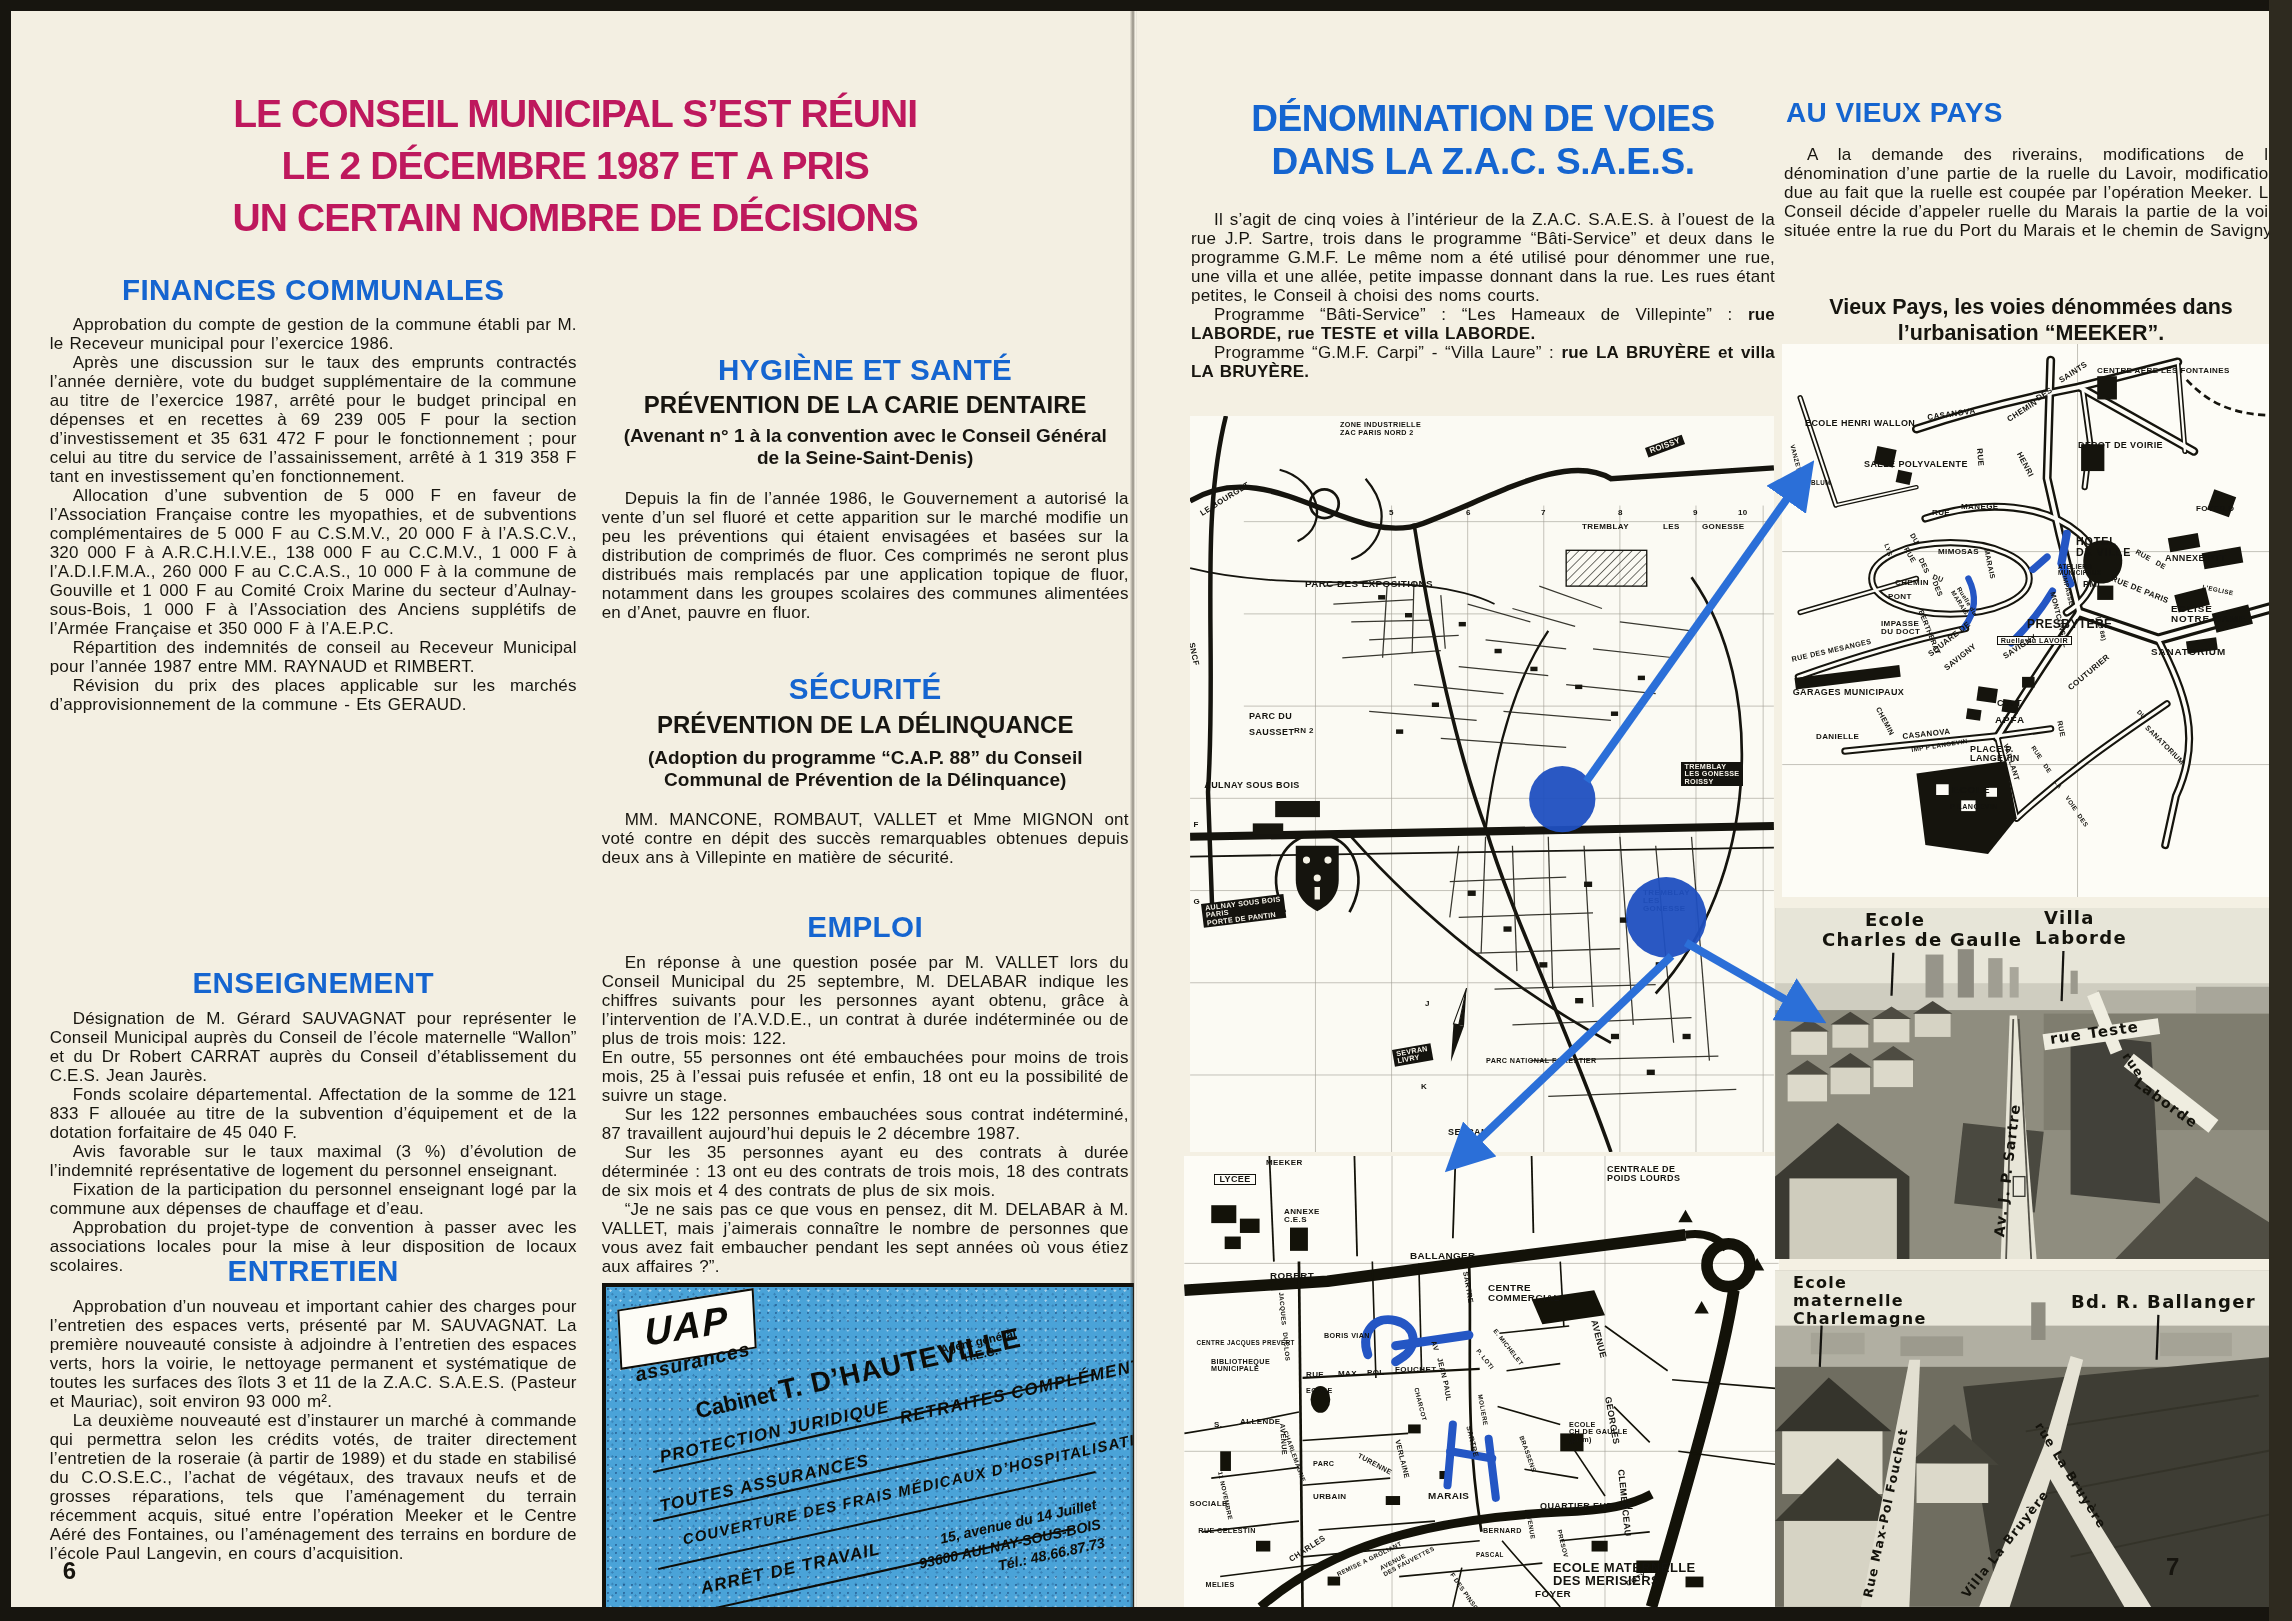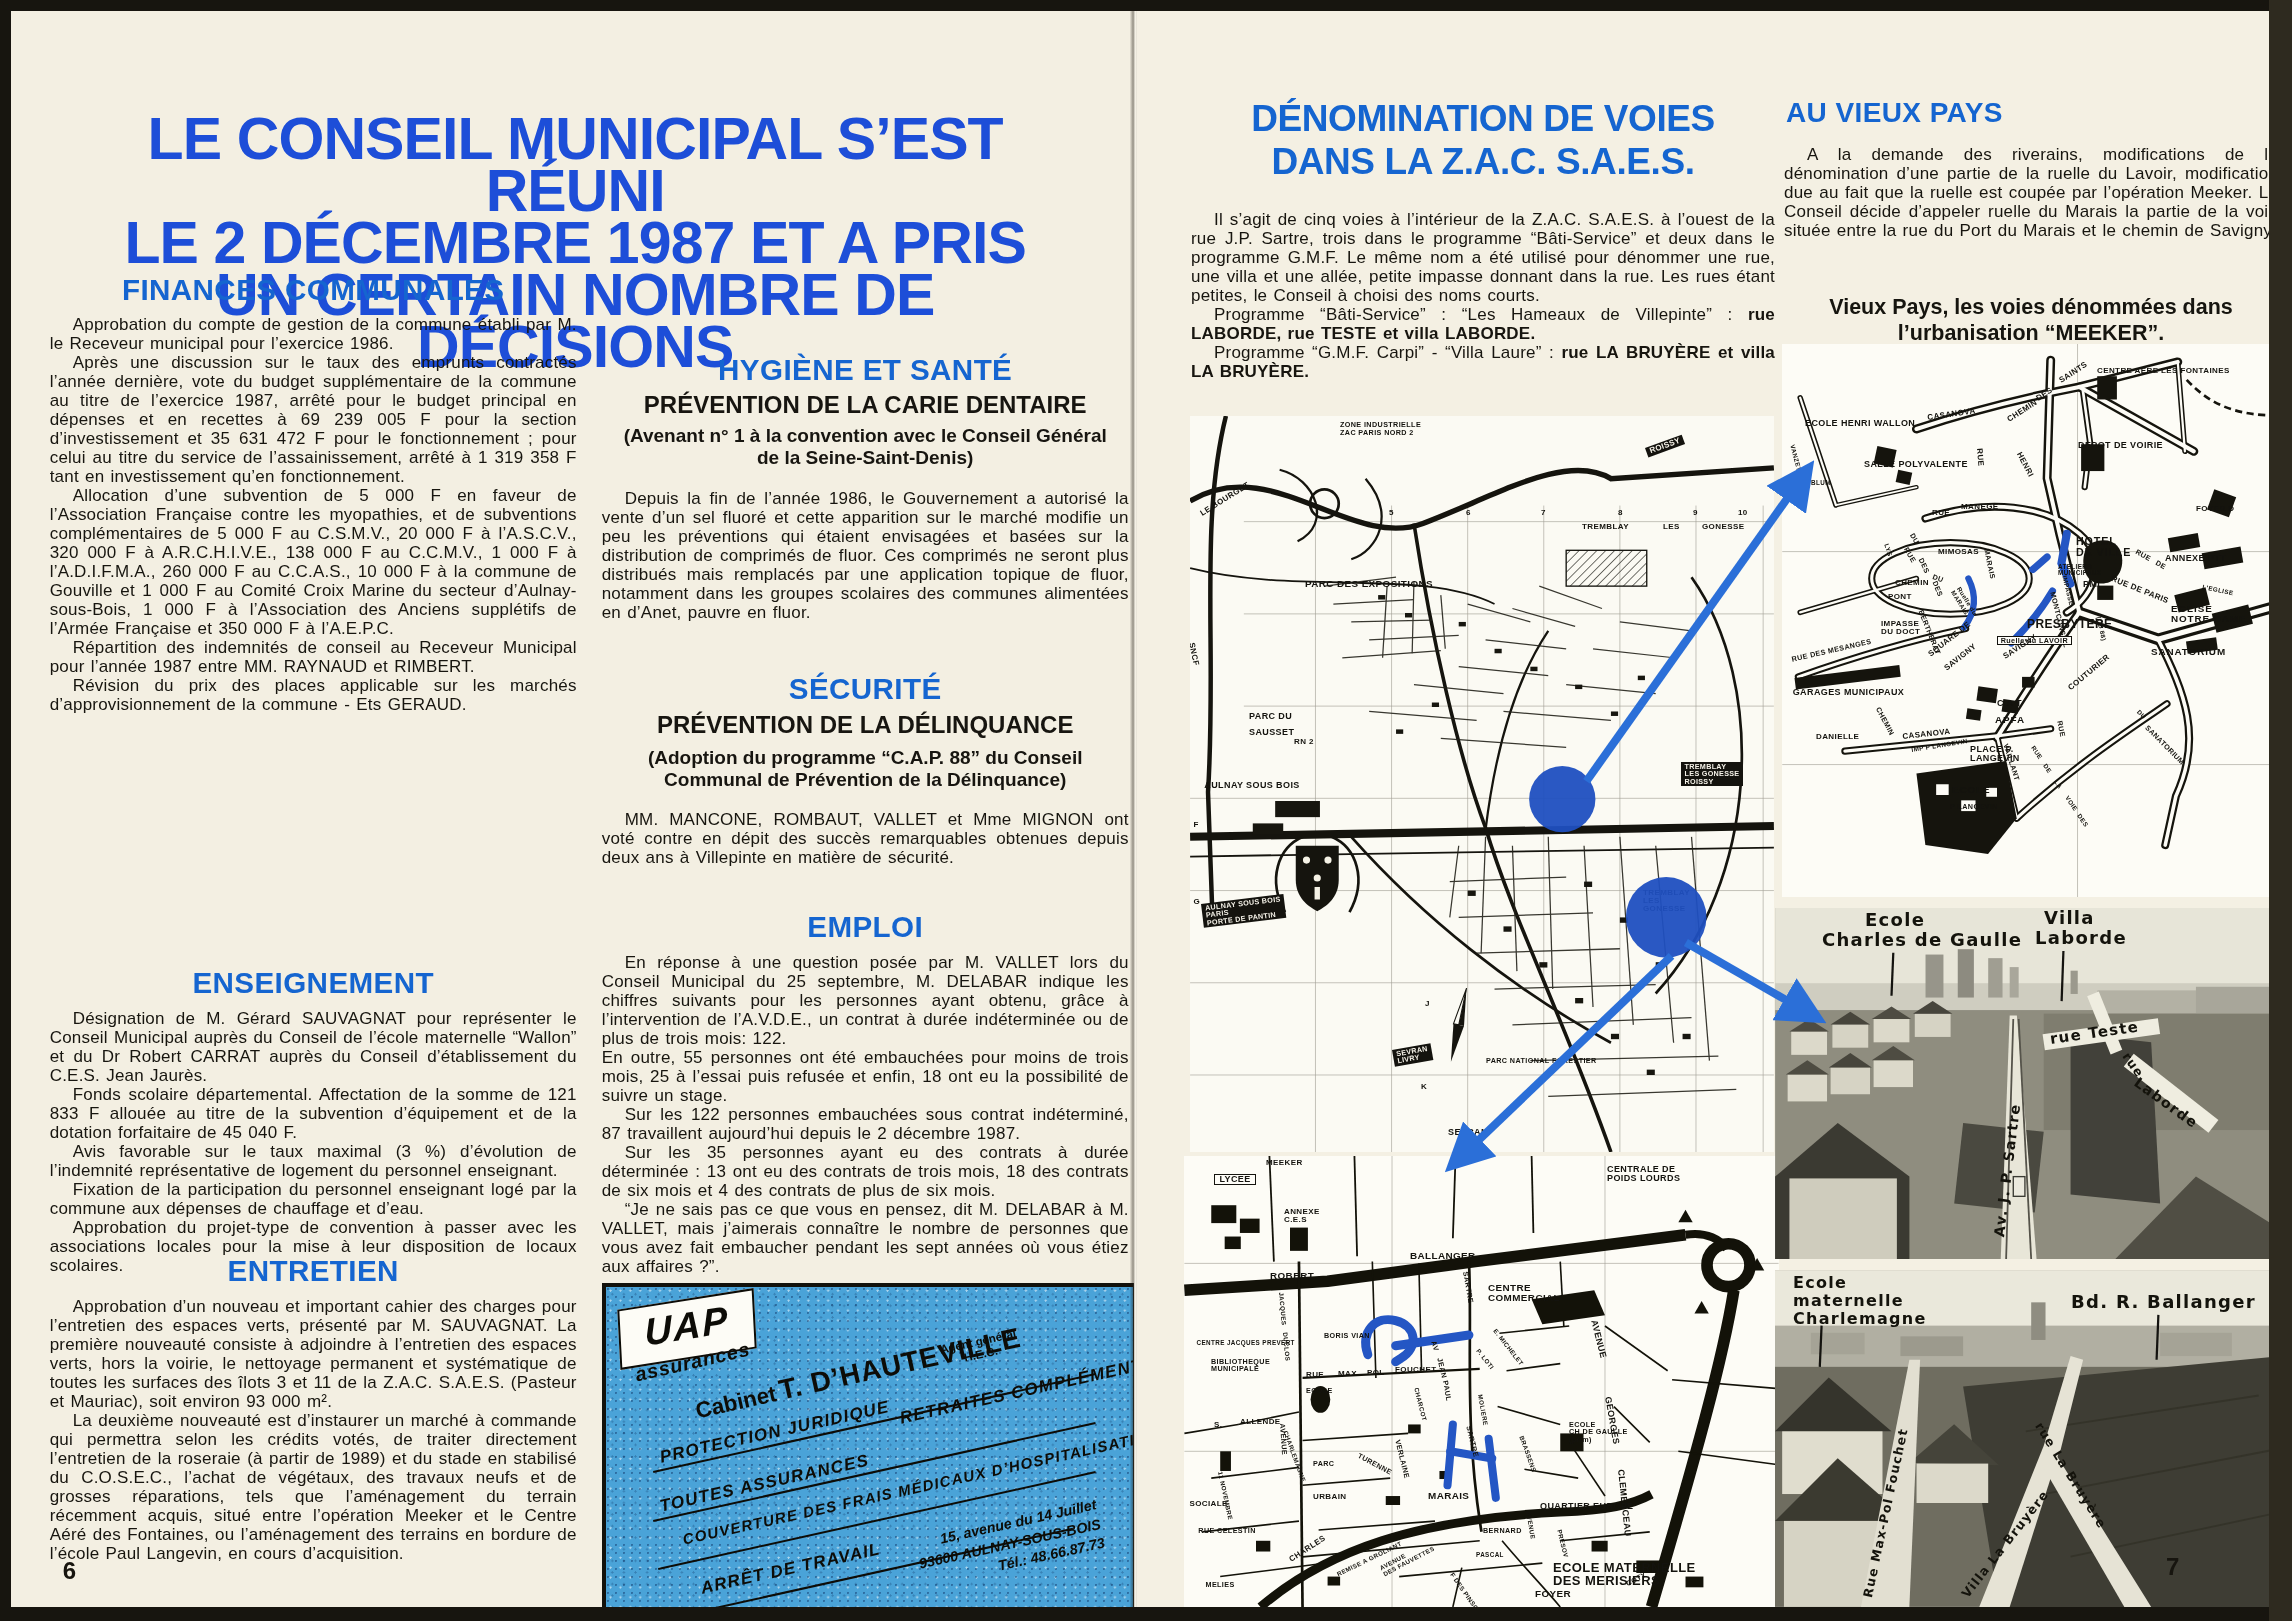--- a/index.html
+++ b/index.html
@@ -12,22 +12,22 @@
   #page-right { left:1134px; width:1136px; background:#f4f0e3; }
   .edge { position:absolute; background:#17150f; z-index:50; }
   #edge-top { left:0; top:0; width:2293px; height:10.7px; }
   #edge-left { left:0; top:0; width:10.7px; height:1621px; }
   #edge-bottom { left:0; top:1607px; width:2293px; height:14.3px; }
   #edge-right { left:2269px; top:0; width:23px; height:1621px; background:#2e2a1f; }
   #crease { position:absolute; left:1130px; top:10.7px; width:7.2px; height:1596px; z-index:40;
     background:linear-gradient(90deg, rgba(30,25,15,0.05), rgba(30,25,15,0.45) 45%, rgba(250,248,240,0.4) 75%, rgba(30,25,15,0.08)); }
 
   .abs { position:absolute; }
-  .main-title { font-size:59px; line-height:52px; font-weight:bold; color:#1d4ed8;
-    text-align:center; letter-spacing:-0.9px;margin-top:25px; }
+  .main-title { font-size:39px; line-height:52px; font-weight:bold; color:#be185d;
+    text-align:center; letter-spacing:-0.9px; }
   .sec-h { font-size:29.6px; font-weight:bold; color:#1565d0; text-align:center; letter-spacing:0.4px; }
   .sub-h { font-size:24px; font-weight:bold; color:#171510; text-align:center; }
   .note-h { font-size:19px; line-height:22.4px; font-weight:bold; color:#171510; text-align:center; }
   .p { font-size:17px; line-height:19px; letter-spacing:0.2px; word-spacing:1.3px;
     text-align:justify; color:#17150f; margin:0; }
   .p.ind { text-indent:23px; }
   .pagenum { font-size:24px; font-weight:bold; color:#17150f; }
 
   
   .mapbox { position:absolute; overflow:hidden; }
@@ -306,21 +306,21 @@
         <span class="maplabel" style="left: 512px; top: 107px; font-size: 8px;">GONESSE</span>
         <span class="maplabel" style="left: 199px; top: 93px; font-size: 8px;">5</span>
         <span class="maplabel" style="left: 276px; top: 93px; font-size: 8px;">6</span>
         <span class="maplabel" style="left: 351px; top: 93px; font-size: 8px;">7</span>
         <span class="maplabel" style="left: 428px; top: 93px; font-size: 8px;">8</span>
         <span class="maplabel" style="left: 503px; top: 93px; font-size: 8px;">9</span>
         <span class="maplabel" style="left: 548px; top: 93px; font-size: 8px;">10</span>
         <span class="maplabel" style="left: 59px; top: 296px; font-size: 9px;">PARC DU</span>
         <span class="maplabel" style="left: 59px; top: 312px; font-size: 9px;">SAUSSET</span>
         <span class="maplabel" style="left: 5.4px; top: 226px; font-size: 8px; transform: rotate(78deg);">SNCF</span>
-        <span class="maplabel" style="left: 104px; top: 322px; font-size: 8px;">RN 2</span>
+        <span class="maplabel" style="left: 104px; top: 311px; font-size: 8px;">RN 2</span>
         <span class="maplabel" style="left: 14.3px; top: 365px; font-size: 9px;">AULNAY SOUS BOIS</span>
         <span class="maplabel" style="left: 3.6px; top: 405px; font-size: 8px;">F</span>
         <span class="maplabel" style="left: 3.6px; top: 482px; font-size: 8px;">G</span>
         <span class="maplabel banner" style="left: 10.7px; top: 488px; font-size: 7.2px; transform: rotate(-7deg);">AULNAY SOUS BOIS
 PARIS
 PORTE DE PANTIN</span>
         <span class="maplabel banner" style="left: 491px; top: 346px; font-size: 7.2px;">TREMBLAY
 LES GONESSE
 ROISSY</span>
         <span class="maplabel" style="left: 453px; top: 473px; font-size: 8px;">TREMBLAY

